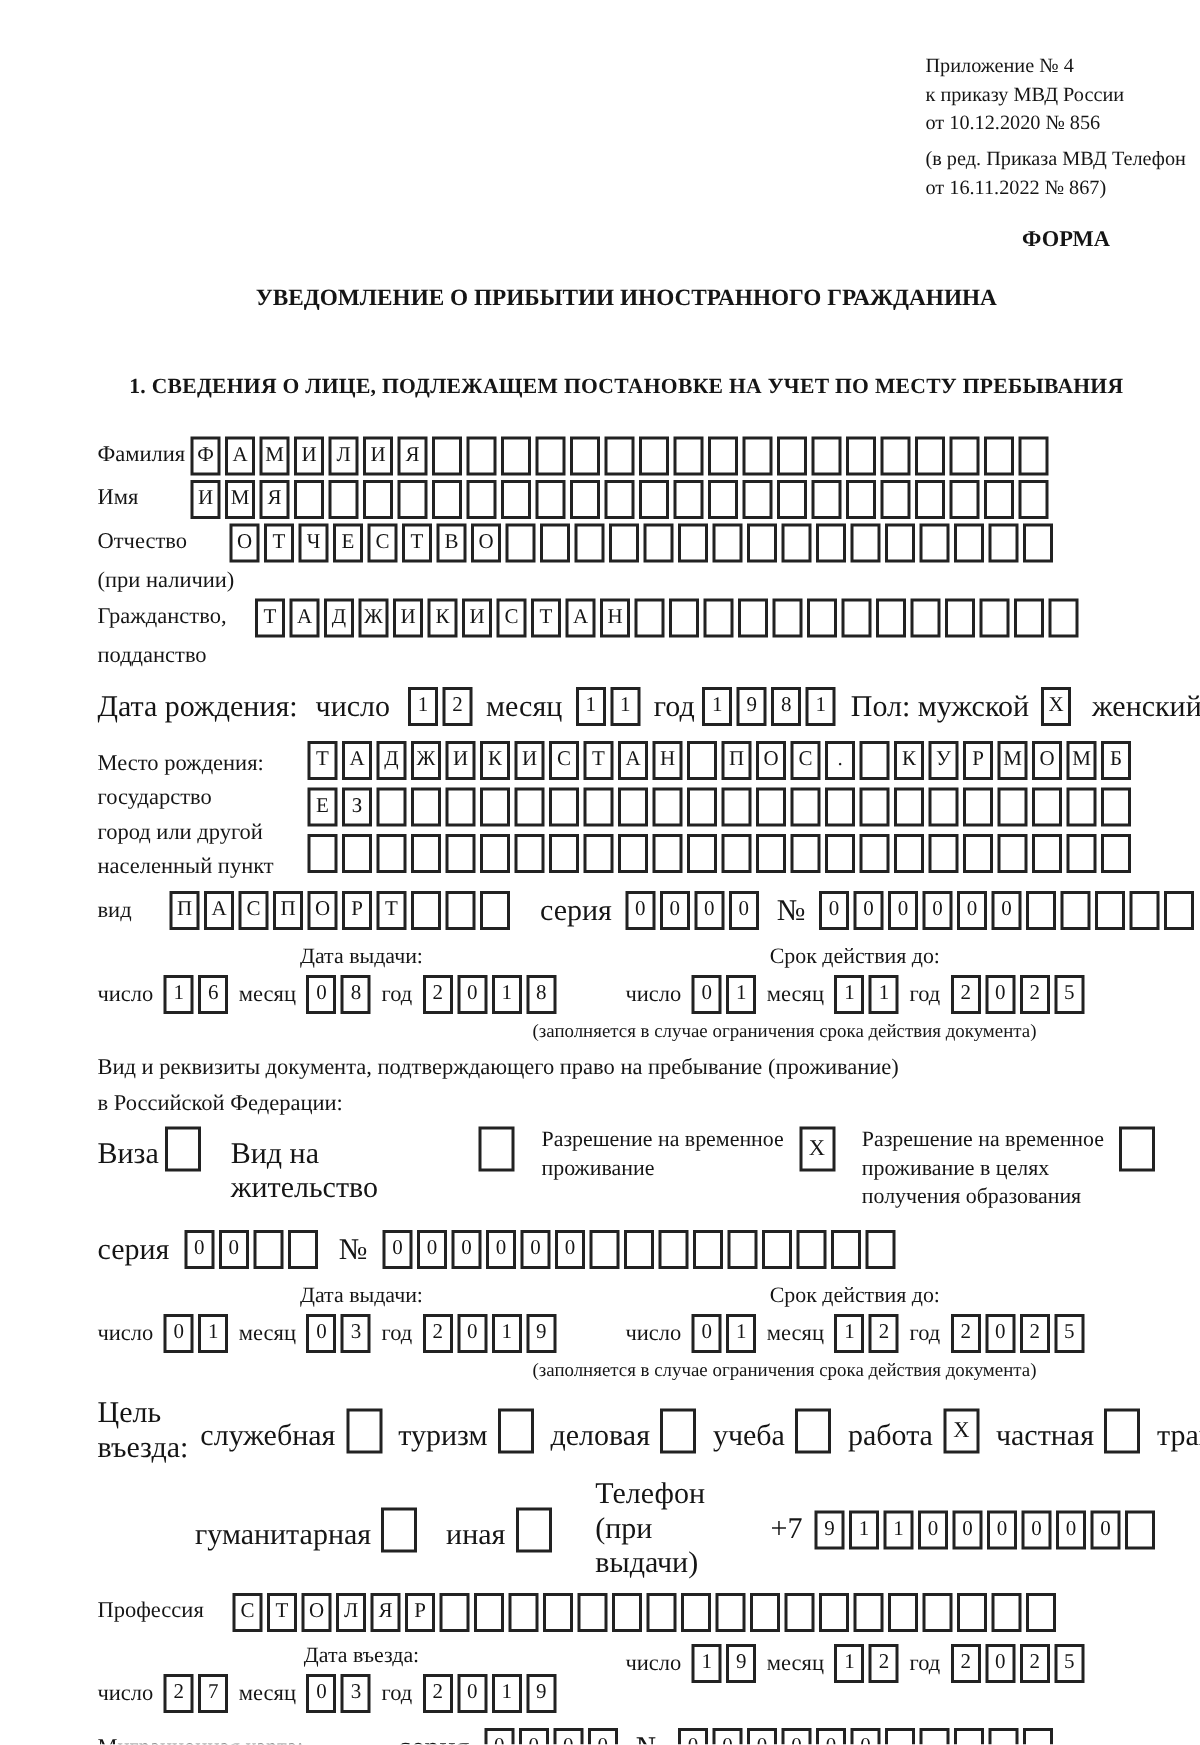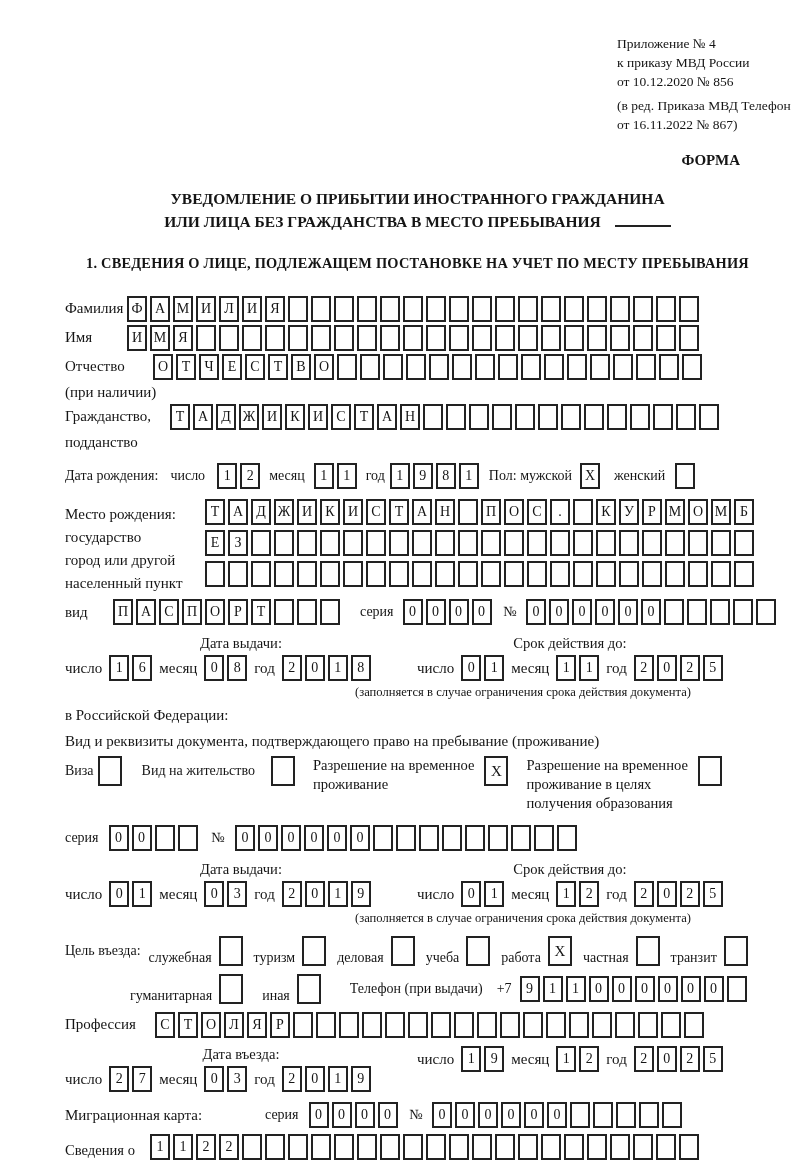--- a/index.html
+++ b/index.html
@@ -4,28 +4,28 @@
 <style>
   *{margin:0;padding:0;box-sizing:border-box}
   html,body{background:#ffffff}
   body{width:800px;height:1163px;color:#151515;font-family:"Liberation Serif","DejaVu Serif",serif;font-size:15px;overflow:hidden}
   .page{position:relative;width:800px;height:1163px;background:#fff;padding:34px 30px 0 65px;overflow:hidden}
   .hdr{margin-left:552px;font-size:13.5px;line-height:19px;white-space:nowrap}
   .hdr .gap{margin-top:5px}
   .forma{margin-top:18px;padding-right:30px;text-align:right;font-weight:bold;font-size:15px}
   .title{margin-top:18px;text-align:center;font-weight:bold;font-size:15.5px;line-height:23px}
   .blankline{display:inline-block;width:56px;border-bottom:2px solid #222;height:14px;margin-left:14px}
-  .section{margin-top:22px;text-align:center;font-weight:bold;font-size:14.4px;letter-spacing:.2px}
+  .section{margin-top:40px;text-align:center;font-weight:bold;font-size:14.4px;letter-spacing:.2px}
   .cells{display:flex;gap:3px;flex:none}
   .cell{flex:none;width:20px;height:26px;border:2px solid #222;display:flex;align-items:center;justify-content:center;font-size:14px;background:#fff}
   .cell.big{width:24px;height:30px;font-size:15px}
   .row{display:flex;align-items:flex-start}
   .vc{align-items:center}
   .lbl{flex:none;font-size:15px;white-space:nowrap;padding-top:4px}
-  .sub{font-size:14px}
+  .sub{font-size:20px}
   .dates{display:flex;margin-top:10px}
   .dhead{text-align:center;font-size:14.6px;margin-bottom:3px}
   .drow{display:flex;align-items:center;white-space:nowrap}
   .drow .w{margin:0 7px}
   .drow .w.first{margin-left:0}
   .dnote{white-space:nowrap;font-size:12.6px;margin-top:4px;margin-left:-62px}
   .pair{display:flex;align-items:flex-end;margin-right:11px;white-space:nowrap}
   .pair .plbl{margin-right:7px}
   .optblock{text-align:left;font-size:14.6px;line-height:19px;margin:0 10px 0 18px;white-space:nowrap}
 </style>
@@ -39,21 +39,20 @@
     <div>к приказу МВД России</div>
     <div>от 10.12.2020 № 856</div>
     <div class="gap">(в ред. Приказа МВД Телефон</div>
     <div>от 16.11.2022 № 867)</div>
   </div>
 
   <div class="forma">ФОРМА</div>
 
   <div class="title">
     <div>УВЕДОМЛЕНИЕ О ПРИБЫТИИ ИНОСТРАННОГО ГРАЖДАНИНА</div>
-    <div><span>ИЛИ ЛИЦА БЕЗ ГРАЖДАНСТВА В МЕСТО ПРЕБЫВАНИЯ</span><span class="blankline"></span></div>
   </div>
 
   <div class="section">1. СВЕДЕНИЯ О ЛИЦЕ, ПОДЛЕЖАЩЕМ ПОСТАНОВКЕ НА УЧЕТ ПО МЕСТУ ПРЕБЫВАНИЯ</div>
 
   <div class="row" style="margin-top:24px">
     <div class="lbl" style="width:62px">Фамилия</div>
     <div class="cells">
         <span class="cell">Ф</span>
         <span class="cell">А</span>
         <span class="cell">М</span>
@@ -376,22 +375,22 @@
             <span class="cell">2</span>
             <span class="cell">0</span>
             <span class="cell">2</span>
             <span class="cell">5</span>
           </div>
       </div>
       <div class="dnote">(заполняется в случае ограничения срока действия документа)</div>
     </div>
   </div>
 
+  <div style="margin-top:9px;font-size:15px">Вид и реквизиты документа, подтверждающего право на пребывание (проживание)</div>
   <div style="margin-top:7px;font-size:15px">в Российской Федерации:</div>
-  <div style="margin-top:9px;font-size:15px">Вид и реквизиты документа, подтверждающего право на пребывание (проживание)</div>
 
   <div class="row" style="margin-top:6px">
     <span class="sub" style="padding-top:7px">Виза</span>
     <div class="cells" style="margin-left:4px">
         <span class="cell big"></span>
       </div>
     <span class="sub" style="margin-left:20px;padding-top:7px">Вид на жительство</span>
     <div class="cells" style="margin-left:16px">
         <span class="cell big"></span>
       </div>

